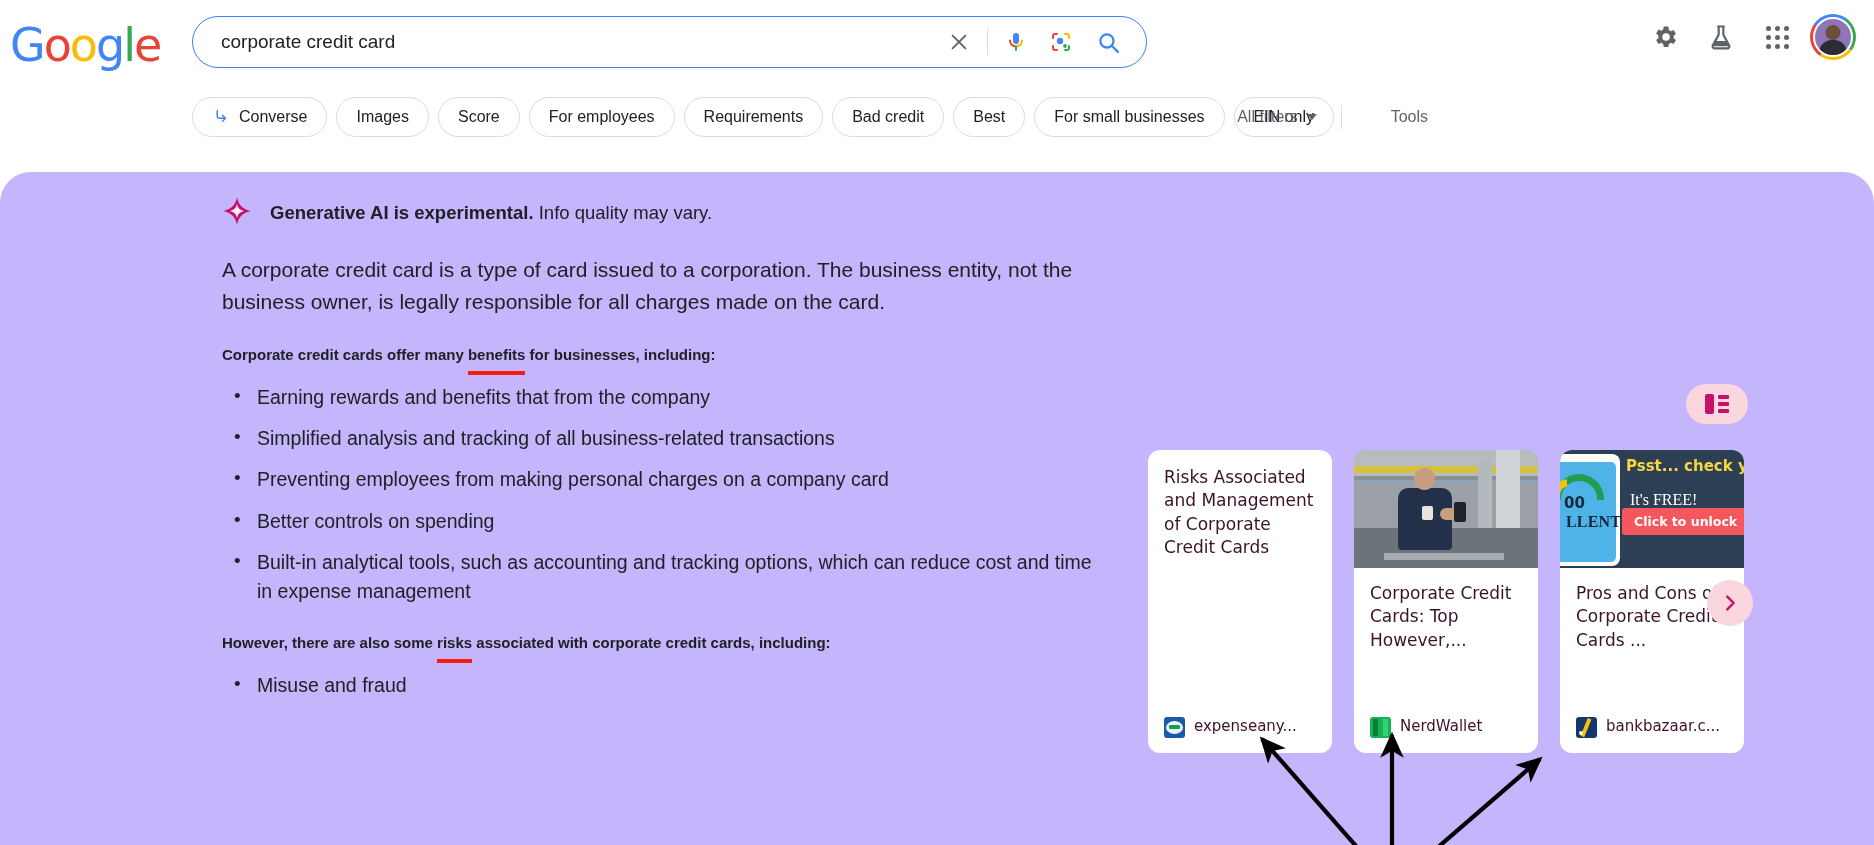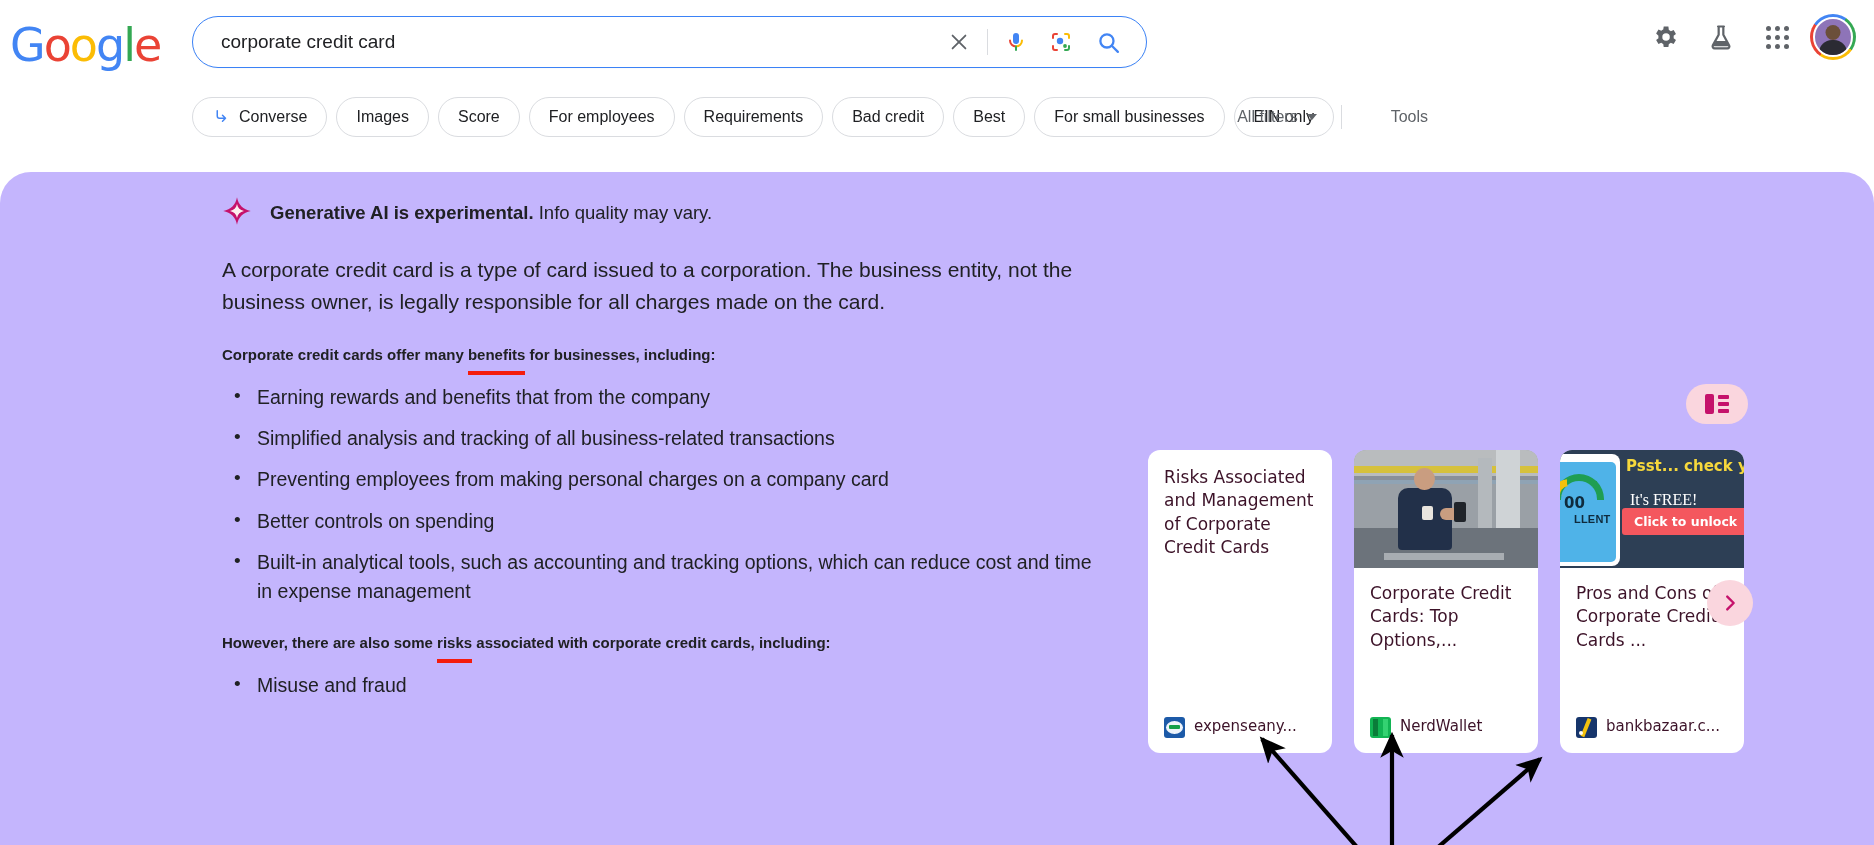--- a/index.html
+++ b/index.html
@@ -166,22 +166,22 @@
   .ad-screen { position:absolute; left:-12px; top:12px; width:68px; height:100px;
                background:#4fb3e8; border-radius:5px; overflow:hidden; }
   .ad-gauge { position:absolute; left:6px; top:12px; width:50px; height:26px;
               border-radius:26px 26px 0 0; border:7px solid #1f9e52;
               border-bottom:none; box-sizing:border-box; }
   .ad-gauge-y { position:absolute; left:4px; top:18px; width:16px; height:16px;
                 border-radius:16px 0 0 0; border-left:7px solid #f2c10d;
                 border-top:7px solid #f2c10d; box-sizing:border-box; transform:rotate(-8deg); }
   .ad-score { position:absolute; left:4px; top:44px; font-size:15px; font-weight:700;
               color:#0f2b3d; font-family:"DejaVu Sans", sans-serif; }
-  .ad-exl { position:absolute; left:14px; top:63px; font-size:11px; font-weight:700;
-            color:#0f2b3d; font-family:Liberation Sans, sans-serif; letter-spacing:.2px; }
+  .ad-exl { position:absolute; left:6px; top:63px; font-size:16px; font-weight:700;
+            color:#0f2b3d; font-family:Liberation Serif, serif; letter-spacing:.2px; }
   .ad-t1 { position:absolute; left:66px; top:8px; right:-40px; font-size:15px;
            font-weight:700; color:#f6d83c; font-family:"DejaVu Sans", sans-serif;
            line-height:1.15; white-space:nowrap; }
   .ad-t2 { position:absolute; left:70px; top:41px; font-size:16px; color:#fff;
            font-family:Liberation Serif, serif; white-space:nowrap; }
   .ad-btn { position:absolute; left:62px; top:58px; right:-34px; height:27px;
             background:#f4575e; border-radius:3px; display:flex; align-items:center;
             padding-left:12px; font-size:12.5px; font-weight:700; color:#fff;
             font-family:"DejaVu Sans", sans-serif; white-space:nowrap; }
 
@@ -385,21 +385,21 @@
               <span class="ts-duct2"></span>
             <span class="ts-mach"></span>
               <span class="ts-bench"></span>
             <span class="ts-person-b"></span>
               <span class="ts-person-h"></span>
             <span class="ts-arm"></span>
               <span class="ts-cup"></span>
               <span class="ts-phone"></span>
           </div>
         </div>
-        <div class="card-title">Corporate Credit Cards: Top Options,...</div>
+        <div class="card-title">Corporate Credit Cards: Top However,...</div>
         <div class="card-source">
           <span class="favicon fav-nw"></span>
           <span class="src-name">NerdWallet</span>
         </div>
       </div>
 
       <div class="card">
         <div class="card-thumb">
           <div class="thumb-ad">
             <span class="ad-phone"></span>

